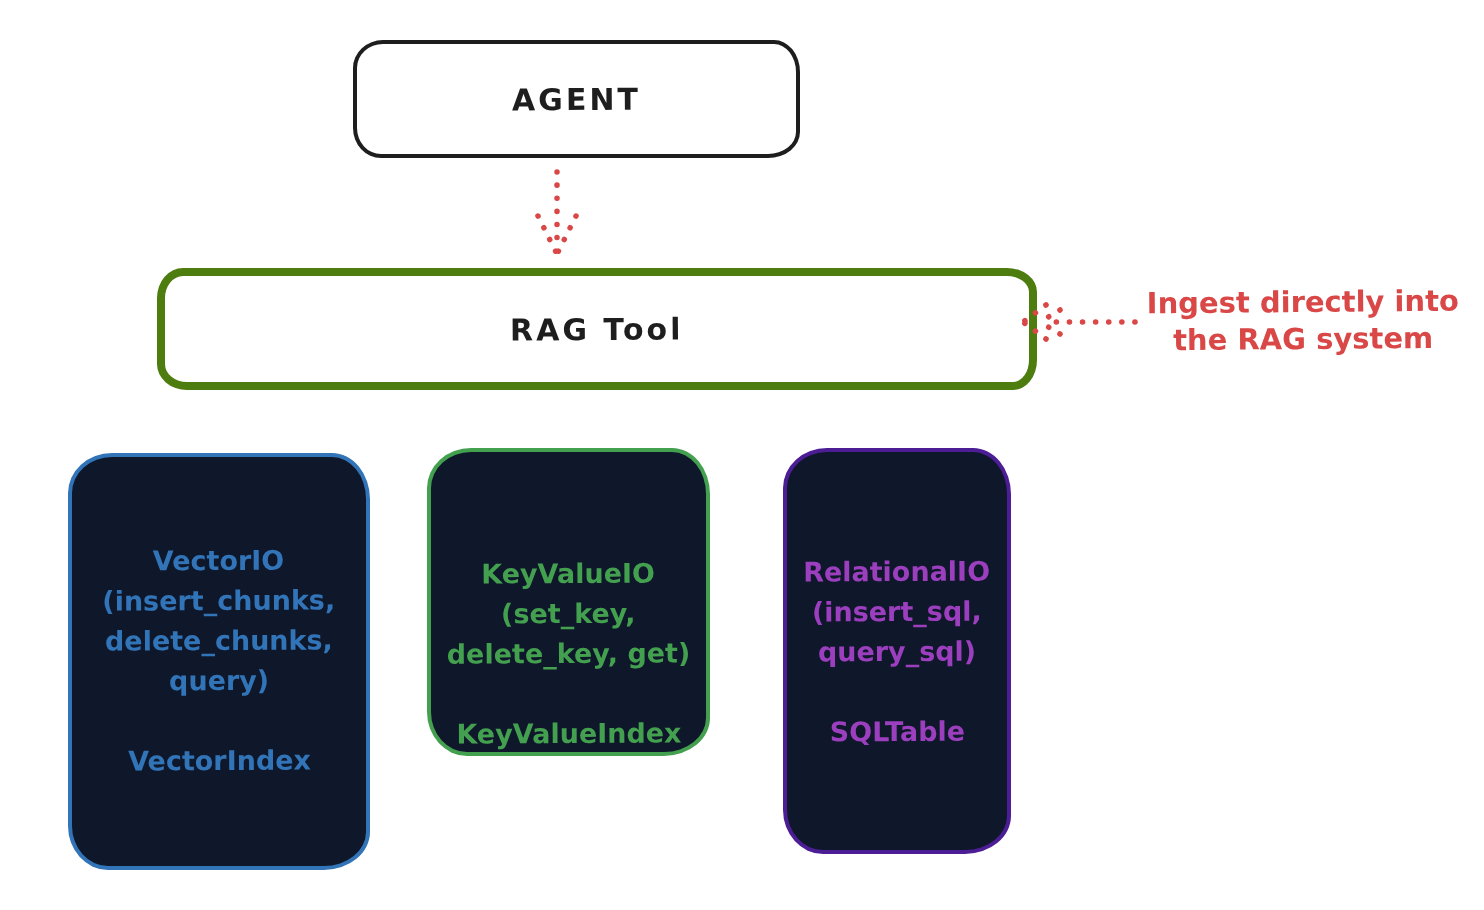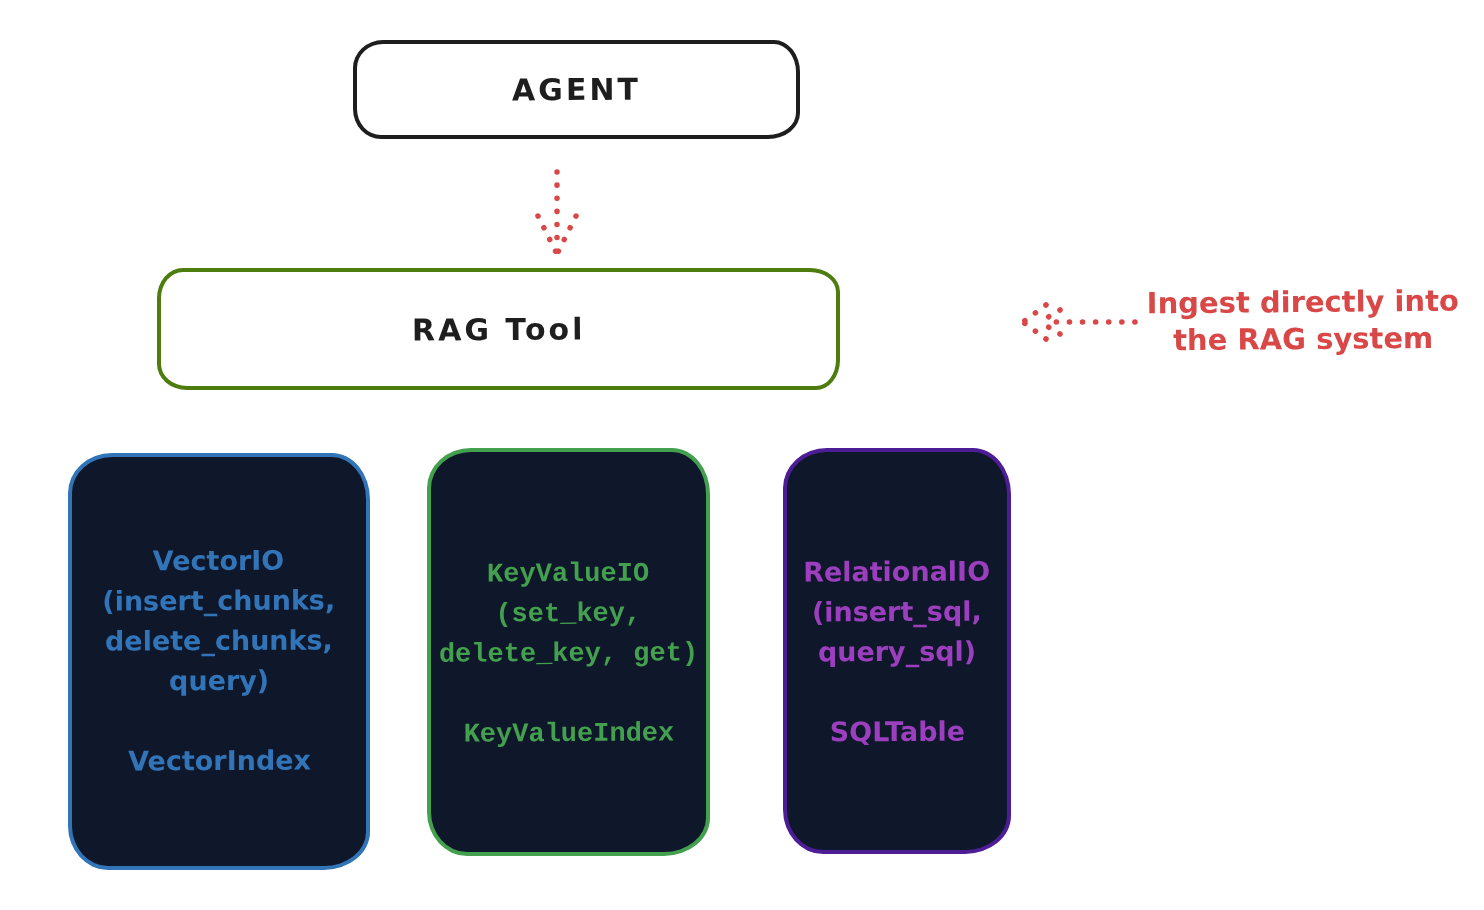--- a/index.html
+++ b/index.html
@@ -19,46 +19,46 @@
     position: absolute;
     box-sizing: border-box;
     background: #ffffff;
     display: flex;
     align-items: center;
     justify-content: center;
     text-align: center;
   }
   
   .box-agent {
-    left: 353px; top: 40px; width: 447px; height: 99px;
+    left: 353px; top: 40px; width: 447px; height: 118px;
     border: 4px solid #1e1e1e;
     border-radius: 30px 26px 32px 28px / 28px 32px 26px 30px;
     align-items: center;
   }
   .box-rag {
-    left: 157px; top: 268px; width: 683px; height: 122px;
-    border: 4px solid #4d7c0f;
+    left: 157px; top: 268px; width: 880px; height: 122px;
+    border: 8px solid #4d7c0f;
     border-radius: 26px 30px 24px 30px / 30px 24px 30px 26px;
   }
   .black-label {
     color: #1e1e1e;
     font-size: 30px;
     font-weight: bold;
     letter-spacing: 3px;
     transform: rotate(-0.4deg);
   }
   
   .storage {
     position: absolute;
     box-sizing: border-box;
     background: #0f172a;
     border-radius: 44px 38px 46px 40px / 40px 46px 38px 44px;
   }
   .storage-vector     { left: 68px;  top: 453px; width: 302px; height: 417px; border: 4px solid #3274b8; }
-  .storage-keyvalue   { left: 427px; top: 448px; width: 283px; height: 408px; border: 4px solid #43a04f; font-family: Liberation Mono, monospace; }
+  .storage-keyvalue   { left: 427px; top: 448px; width: 283px; height: 308px; border: 4px solid #43a04f; }
   .storage-relational { left: 783px; top: 448px; width: 228px; height: 406px; border: 4px solid #4c1d95; }
   .storage .txt {
     width: 100%;
     text-align: center;
     font-size: 27px;
     font-weight: 600;
     line-height: 40px;
     transform: rotate(-0.3deg);
   }
   .storage-vector .txt     { color: #3274b8; margin-top: 84px; }

